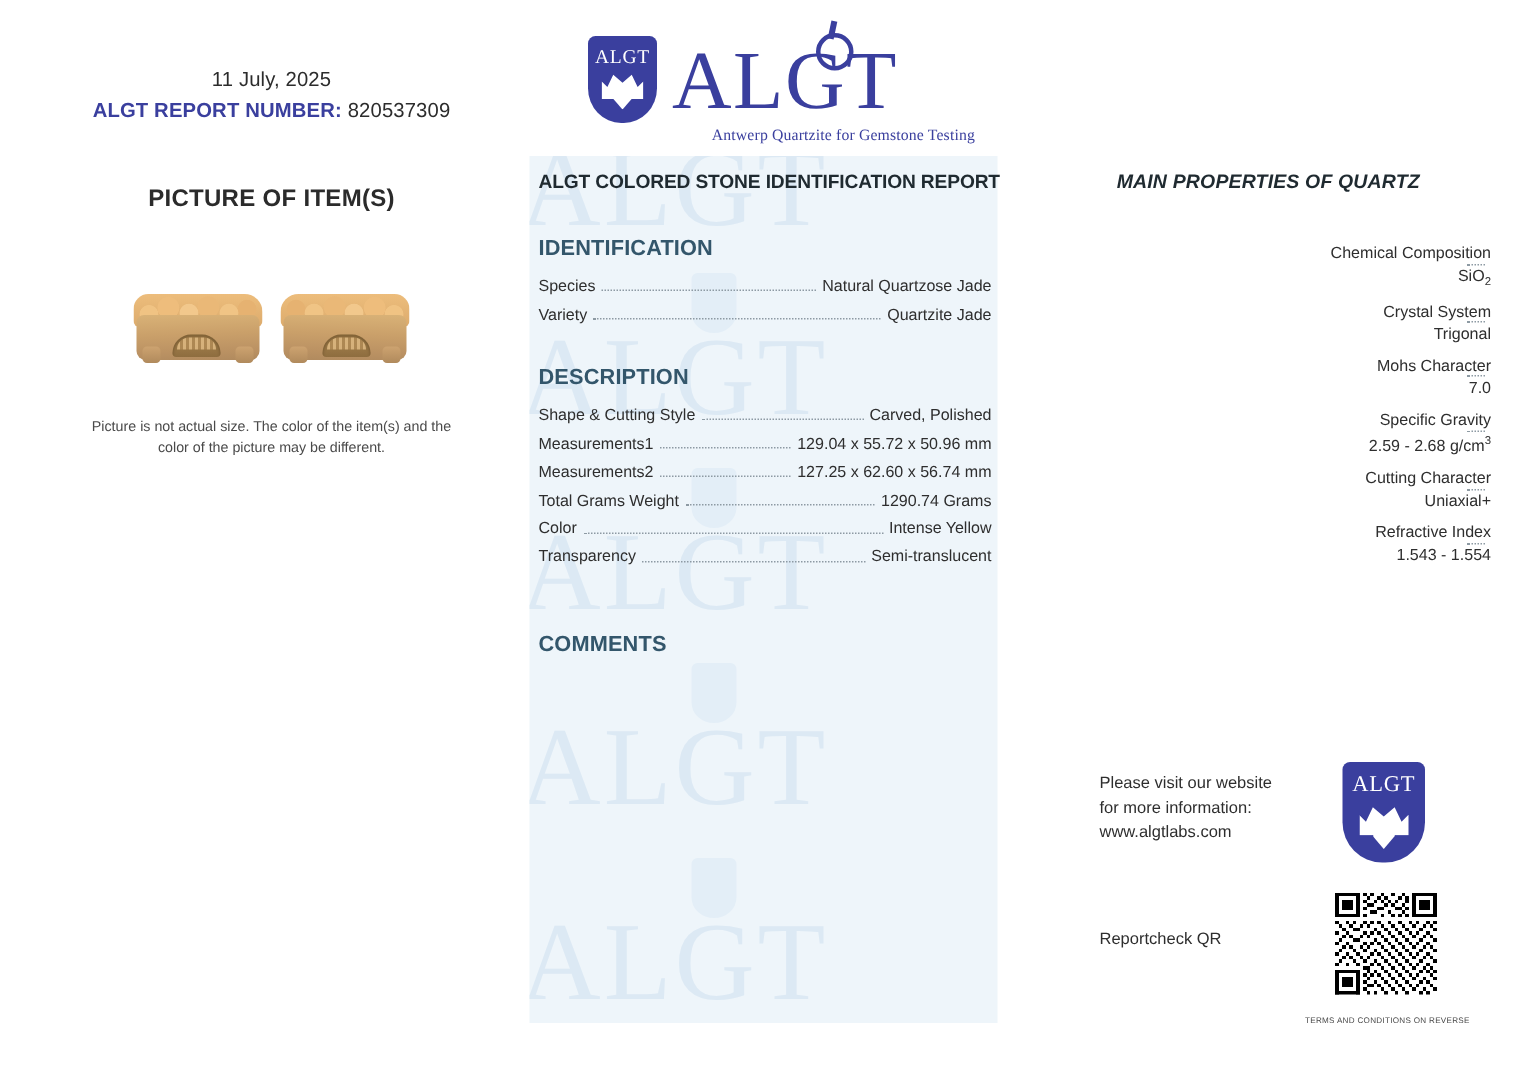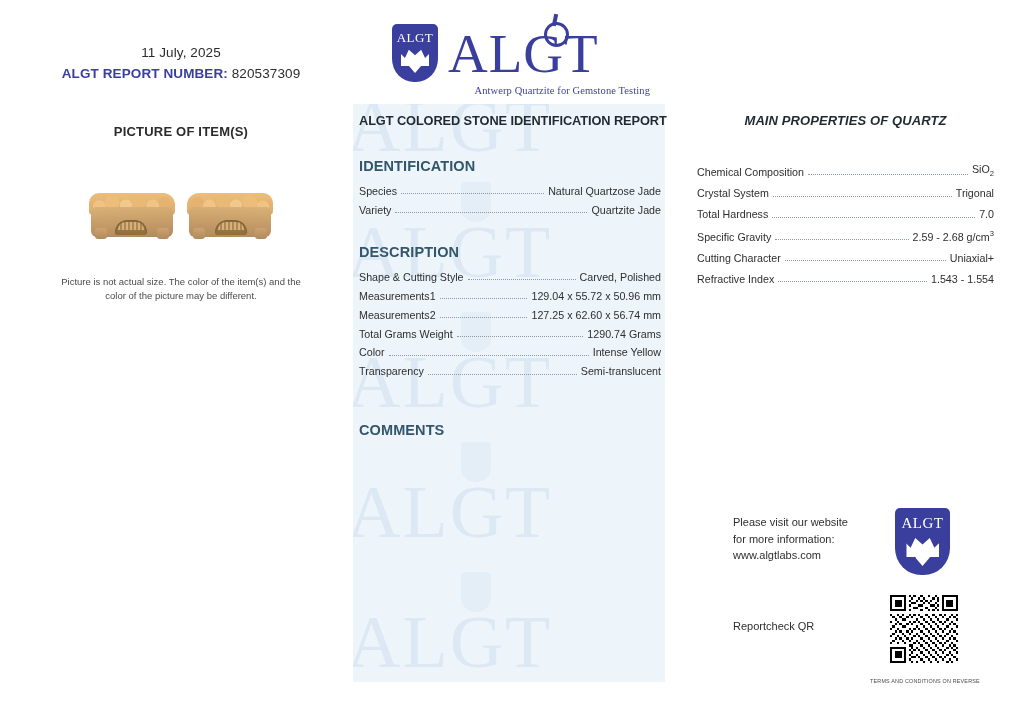--- a/index.html
+++ b/index.html
@@ -79,21 +79,21 @@
   .report-number-label {
     color: #3a3f9e;
     font-weight: bold;
   }
   .report-number-value {
     color: #2c2c2c;
     font-weight: normal;
   }
   .picture-label {
     margin-top: 43px;
-    font-size: 13px;
+    font-size: 16px;
     font-weight: bold;
     color: #2b2b2b;
     letter-spacing: .2px;
   }
   .item-photo {
     margin: 14px auto 0;
     width: 196px;
     height: 92px;
     position: relative;
     background: #ffffff;
@@ -298,21 +298,21 @@
   }
   .props-title {
     font-size: 13px;
     font-weight: bold;
     color: #1f2a30;
     text-align: center;
     letter-spacing: .1px;
     font-style: italic;
   }
   .props-list { margin-top: 31px; }
-  .props-list .field-row { padding: 5.2px 0; }
+  .props-list .field-row { padding: 5.2px 0; flex-direction: column; }
   sub, sup { font-size: 7.6px; }
 
   
   .website-block {
     position: absolute;
     left: 733px;
     top: 514px;
     font-size: 11px;
     line-height: 1.52;
     color: #2e2e2e;
@@ -505,21 +505,21 @@
       <span class="field-label">Chemical Composition</span>
       <span class="field-dots"></span>
       <span class="field-value"><span>SiO</span><sub>2</sub></span>
     </div>
     <div class="field-row">
       <span class="field-label">Crystal System</span>
       <span class="field-dots"></span>
       <span class="field-value">Trigonal</span>
     </div>
     <div class="field-row">
-      <span class="field-label">Total Hardness</span>
+      <span class="field-label">Mohs Character</span>
       <span class="field-dots"></span>
       <span class="field-value">7.0</span>
     </div>
     <div class="field-row">
       <span class="field-label">Specific Gravity</span>
       <span class="field-dots"></span>
       <span class="field-value"><span>2.59 - 2.68 g/cm</span><sup>3</sup></span>
     </div>
     <div class="field-row">
       <span class="field-label">Cutting Character</span>

